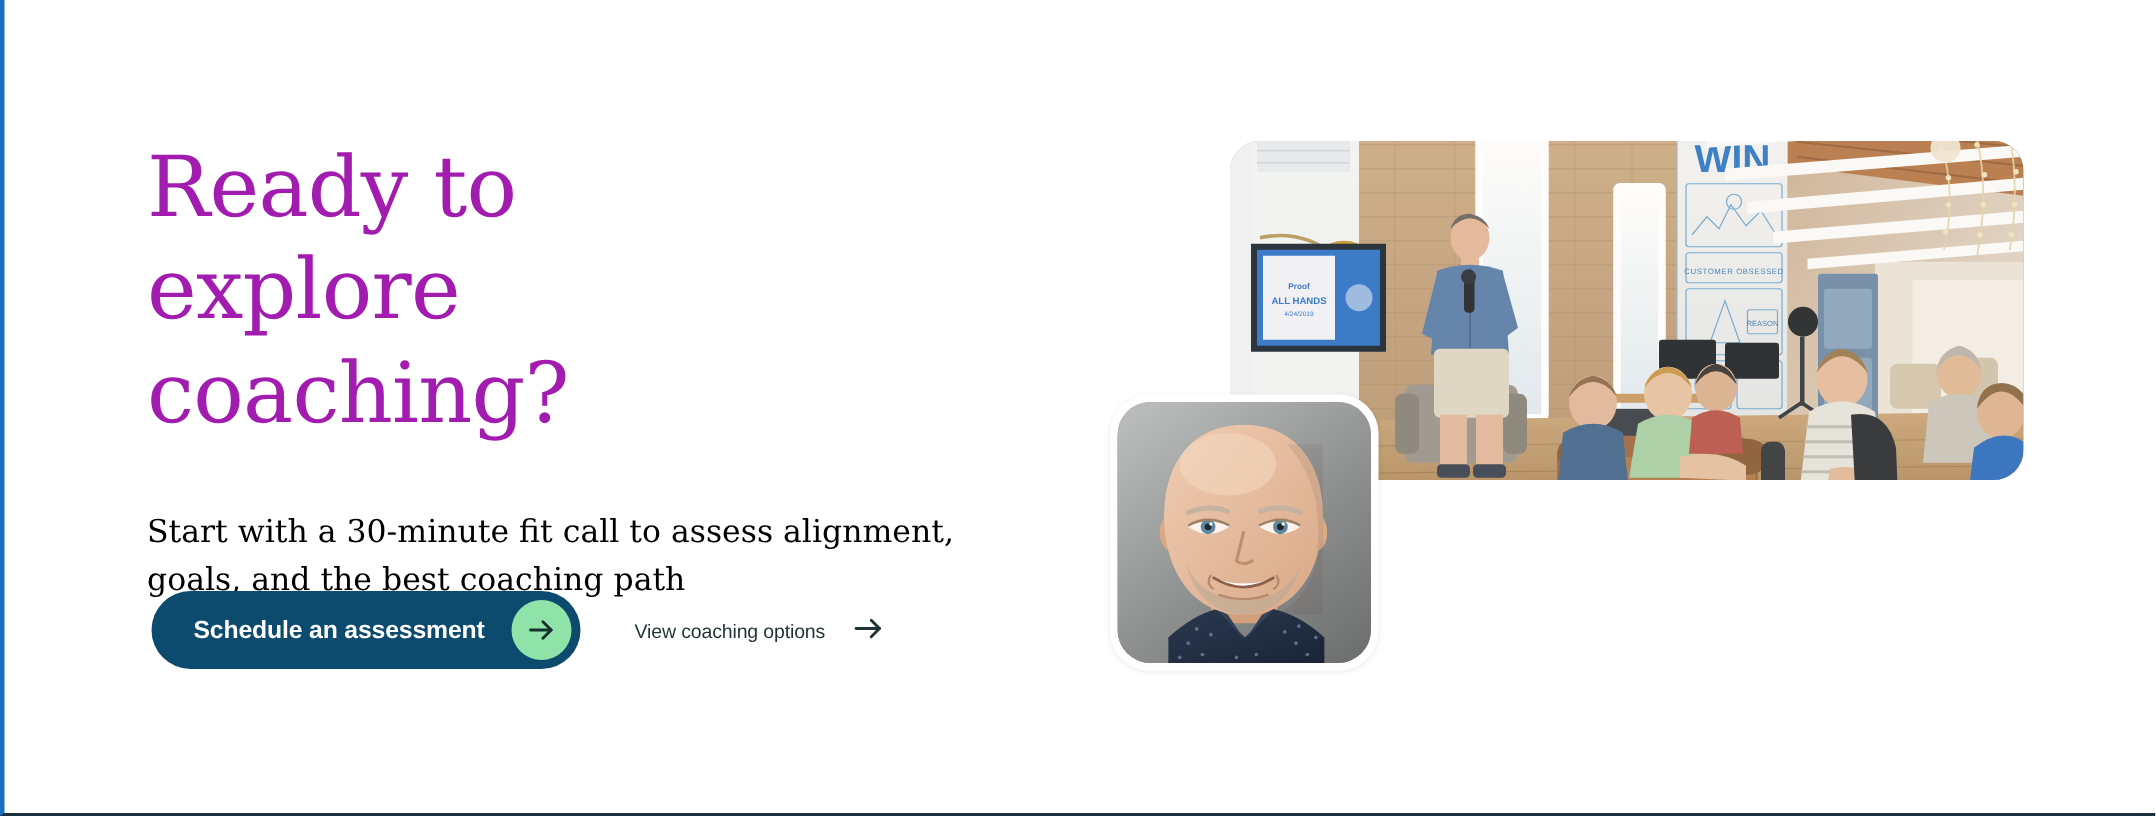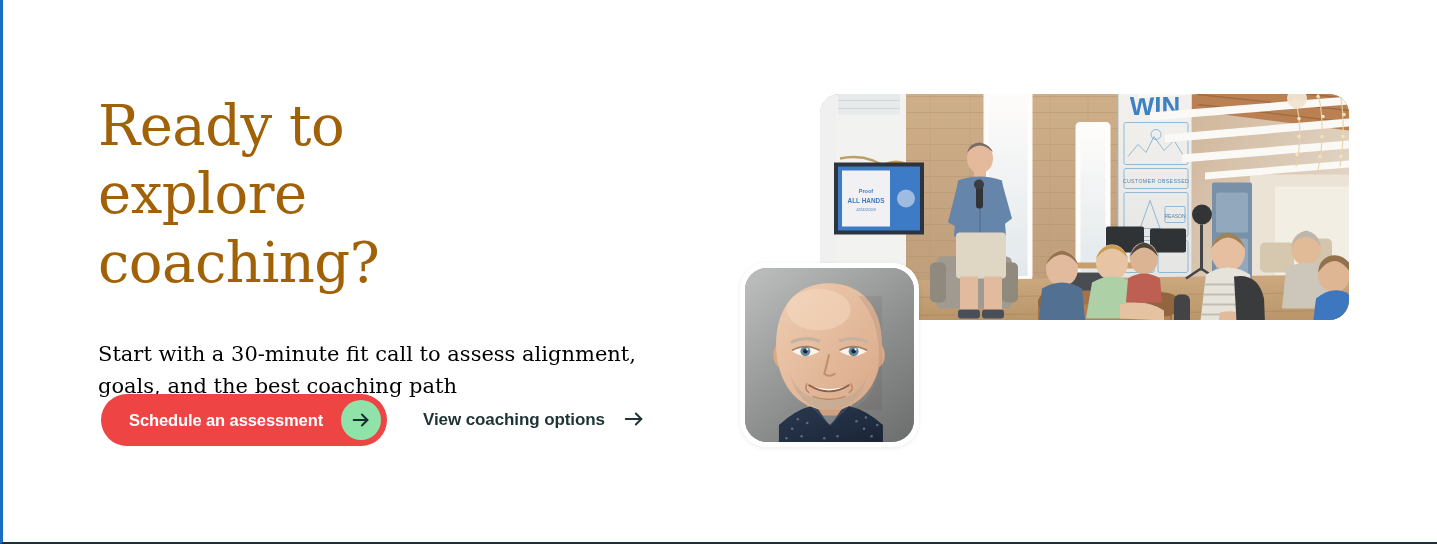--- a/index.html
+++ b/index.html
@@ -30,21 +30,21 @@
     left: 95px;
     top: 92px;
     width: 600px;
   }
 
   .cta-heading {
     font-family: "DejaVu Serif", "Liberation Serif", serif;
     font-size: 56px;
     line-height: 1.22;
     letter-spacing: -0.5px;
-    color: #a16207;
+    color: #a21caf;
     font-weight: 400;
     max-width: 470px;
   }
 
   .cta-sub {
     margin-top: 42px;
     font-family: "DejaVu Serif", "Liberation Serif", serif;
     font-size: 21px;
     line-height: 1.52;
     color: #000000;
@@ -58,21 +58,21 @@
     left: 98px;
     top: 394px;
     display: flex;
     align-items: center;
     gap: 36px;
   }
 
   .btn-primary {
     display: flex;
     align-items: center;
-    background: #ef4444;
+    background: #0c4a6e;
     border: none;
     border-radius: 999px;
     height: 52px;
     padding: 0 6px 0 28px;
     cursor: pointer;
     gap: 18px;
   }
 
   .btn-primary-label {
     font-family: "Liberation Sans", sans-serif;
@@ -102,22 +102,22 @@
     gap: 16px;
     text-decoration: none;
     cursor: pointer;
     background: none;
     border: none;
     padding: 0;
   }
 
   .link-secondary-label {
     font-family: "Liberation Sans", sans-serif;
-    font-size: 17px;
-    font-weight: 700;
+    font-size: 13px;
+    font-weight: 400;
     color: #1e3335;
     letter-spacing: -0.1px;
     white-space: nowrap;
   }
 
   
   .media {
     position: absolute;
     left: 737px;
     top: 94px;

